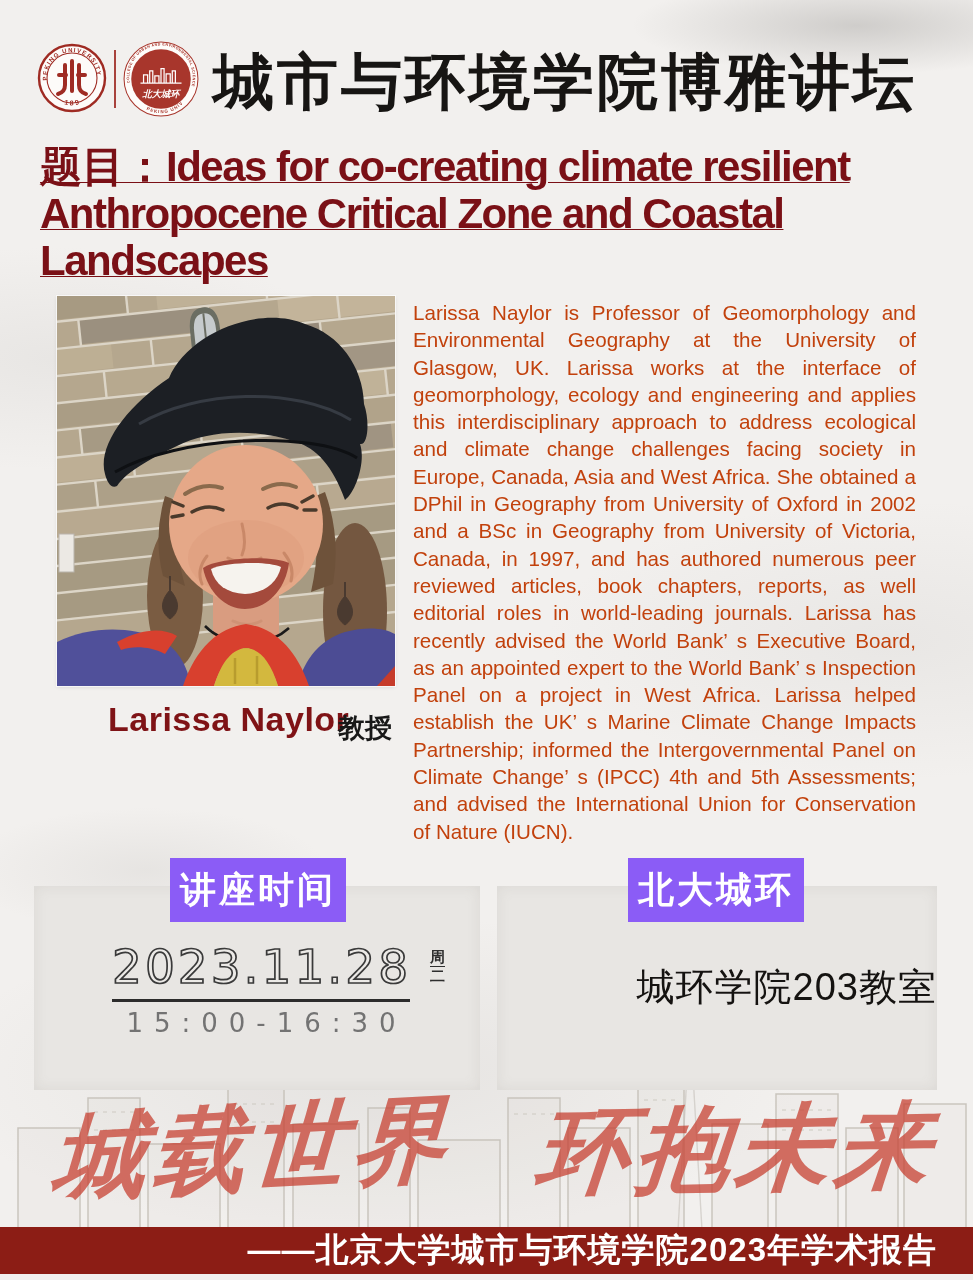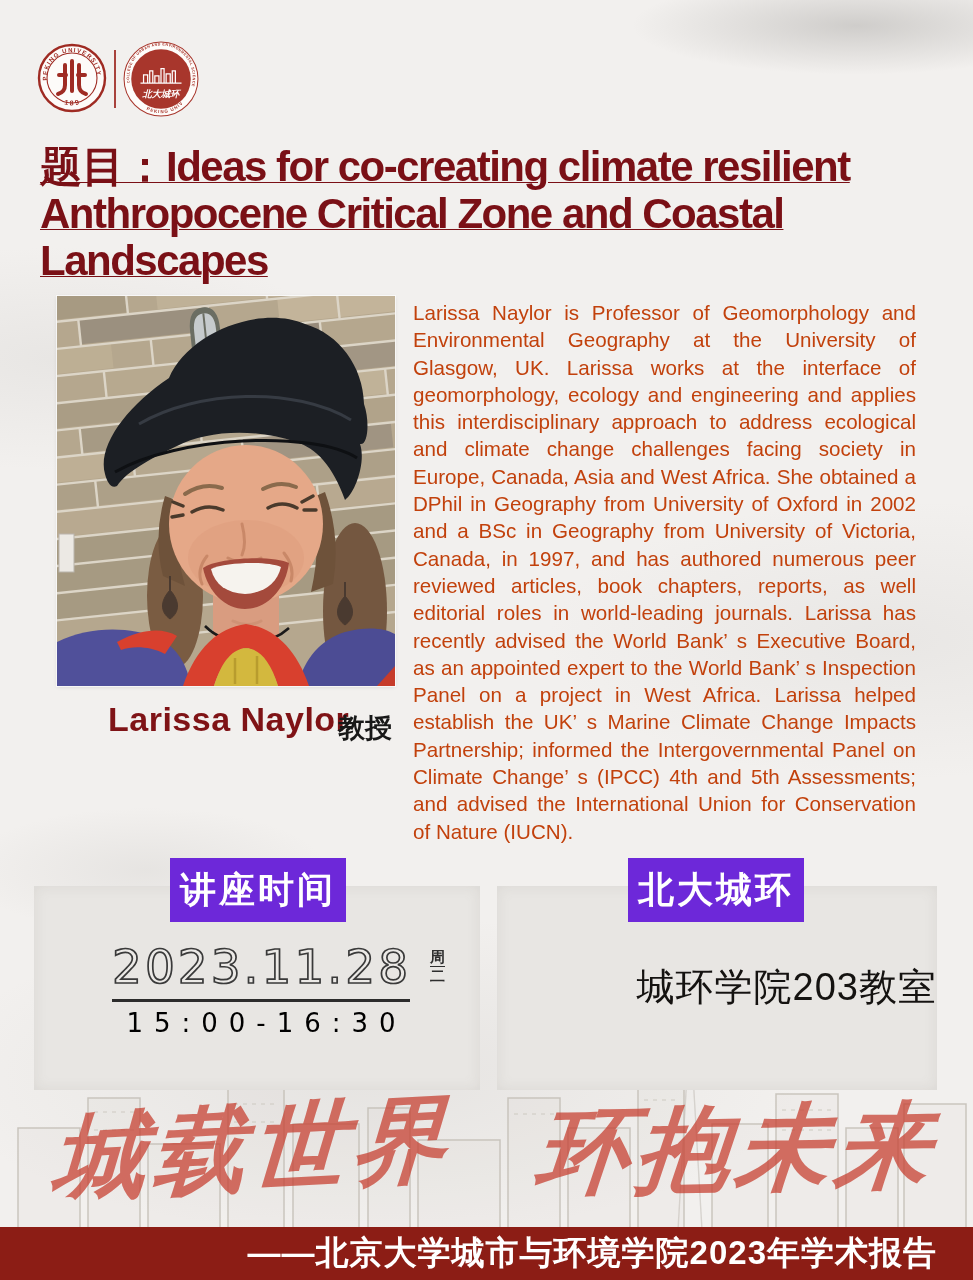--- a/index.html
+++ b/index.html
@@ -33,47 +33,47 @@
   #speaker-name{left:108px;top:700px;font-size:34px;font-weight:bold;color:#7f1316;letter-spacing:.5px;white-space:nowrap;}
   #speaker-honorific{left:338px;top:710px;font-size:27px;font-weight:bold;color:#181818;white-space:nowrap;}
   
   #speaker-bio{left:413px;top:299px;width:503px;font-size:20.6px;line-height:27.3px;
     color:#c2410c;text-align:justify;}
   
   .panel{background:#e8e6e3;box-shadow:0 0 14px rgba(120,115,110,.12) inset;}
   #time-panel{left:34px;top:886px;width:446px;height:204px;}
   #venue-panel{left:497px;top:886px;width:440px;height:204px;}
   
-  .label-box{width:176px;height:64px;background:#6d28d9;color:#ffffff;display:flex;
+  .label-box{width:176px;height:64px;background:#8b5cf6;color:#ffffff;display:flex;
     align-items:center;justify-content:center;font-size:36px;font-weight:bold;letter-spacing:3px;white-space:nowrap;}
   #time-label{left:170px;top:858px;}
   #venue-label{left:628px;top:858px;}
   
   #date-row{left:112px;top:936px;width:330px;height:60px;display:flex;align-items:center;}
   #date-num{font-family:"DejaVu Sans",sans-serif;font-size:47px;font-weight:500;letter-spacing:3px;
     color:#eceae7;-webkit-text-stroke:1.7px #3a3a3a;text-shadow:0 0 1px rgba(58,58,58,.55);white-space:nowrap;}
   #date-bar{width:3px;height:48px;background:#333;margin-left:12px;margin-right:7px;}
   #weekday{display:flex;flex-direction:column;align-items:center;font-size:15px;line-height:17px;color:#2e2e2e;font-weight:bold;}
   #weekday .wk-top{border-bottom:1.5px solid #2e2e2e;padding-bottom:1px;}
   #date-underline{left:112px;top:999px;width:298px;height:3px;background:#2c2c2c;}
-  #time-range{left:112px;top:1008px;width:298px;text-align:center;font-size:26px;color:#000000;
+  #time-range{left:112px;top:1008px;width:298px;text-align:center;font-size:26px;color:#737373;
     letter-spacing:11px;text-indent:11px;font-family:"DejaVu Sans",sans-serif;white-space:nowrap;}
   
   #venue-room{left:497px;top:962px;width:440px;text-align:right;font-size:38px;font-weight:normal;
     color:#151311;letter-spacing:1px;white-space:nowrap;}
   
   #skyline{left:0;top:940px;width:973px;height:290px;opacity:.85;}
   
   #calligraphy{left:52px;top:1086px;width:884px;display:flex;justify-content:space-between;
     font-size:94px;font-weight:bold;font-style:italic;color:rgba(199,64,48,.74);
     font-family:"Liberation Serif",serif;letter-spacing:6px;white-space:nowrap;}
   #calligraphy .cal-left{transform:rotate(-3deg) skewX(-6deg);}
   #calligraphy .cal-right{transform:rotate(-1deg) skewX(-6deg);}
   
-  #footer-banner{left:0;top:1227px;width:973px;height:53px;background:#8c1d15;color:#ffffff;
+  #footer-banner{left:0;top:1227px;width:973px;height:47px;background:#8c1d15;color:#ffffff;
     display:flex;align-items:center;justify-content:flex-end;padding-right:36px;box-sizing:border-box;
     font-size:33px;font-weight:bold;letter-spacing:1px;white-space:nowrap;}
 </style>
 </head>
 <body>
 
 <div id="poster">
   <div id="texture" class="abs"></div>
 
   <div id="logo-pku" class="abs">
@@ -113,20 +113,21 @@
         <path id="arcCuesBot" d="M 15 60 A 29 29 0 0 0 61 60"></path>
       </defs>
       <text font-size="3.6" fill="#a8362c" letter-spacing=".4" font-weight="bold">
         <textPath href="#arcCuesTop" startOffset="2%">COLLEGE OF URBAN AND ENVIRONMENTAL SCIENCES</textPath>
       </text>
       <text font-size="4.4" fill="#a8362c" letter-spacing="1" font-weight="bold">
         <textPath href="#arcCuesBot" startOffset="22%">PEKING UNIVERSITY</textPath>
       </text>
     </svg>
   </div>
+  <div id="header-title" class="abs">城市与环境学院博雅讲坛</div>
 
   <div id="lecture-title" class="abs">
     <div class="title-line">
       <span class="title-cjk">题目：</span><span class="title-en">Ideas for co-creating climate resilient</span>
     </div>
     <div class="title-line">
       <span class="title-en">Anthropocene Critical Zone and Coastal</span>
     </div>
     <div class="title-line">
       <span class="title-en">Landscapes</span>

